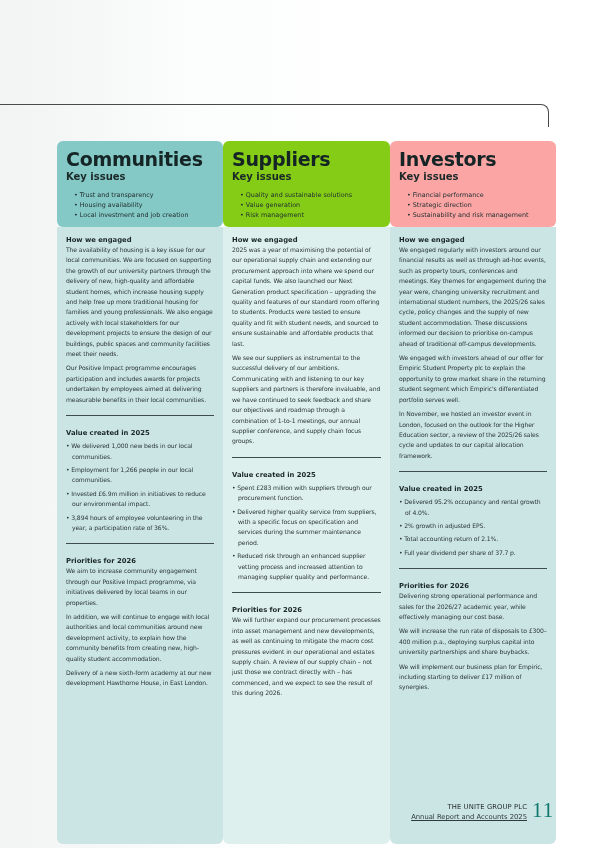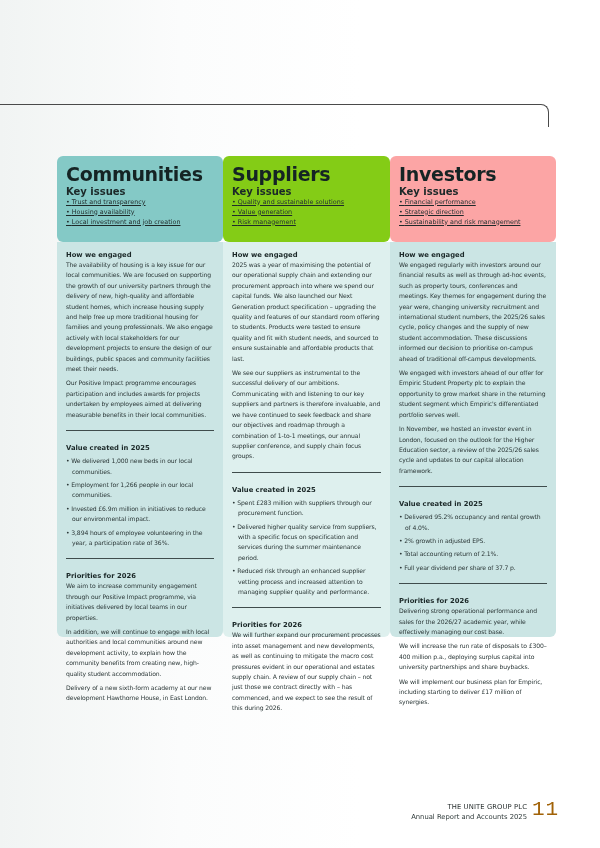--- a/index.html
+++ b/index.html
@@ -12,21 +12,21 @@
   .page-bg {
     position:absolute; left:0; top:0; width:600px; height:848px;
     background:linear-gradient(90deg,#f1f4f3 0%, #fbfcfc 30%, #ffffff 60%);
   }
   .top-rule {
     position:absolute; left:0; top:104px; width:548px; height:8px;
     border-top:1.5px solid #4a4a4a; border-right:1.5px solid #4a4a4a;
     border-top-right-radius:8px; height:22px;
   }
   .panel {
-    position:absolute; top:156px; height:481px; box-sizing:border-box;
+    position:absolute; top:141px; height:703px; box-sizing:border-box;
   }
   .panel .head {
     position:absolute; left:0; top:0; right:0; height:86px;
     border-radius:6px; padding:6px 9px 0 9px; box-sizing:border-box;
   }
   .panel .body {
     position:absolute; left:0; top:86px; right:0; bottom:0;
     border-radius:0 0 6px 6px; padding:8px 9px 8px 9px; box-sizing:border-box;
   }
   #communities { left:57px; width:166px; }
@@ -37,41 +37,41 @@
   #suppliers .head { background:#84cc16; }
   #suppliers .body { background:#def0ee; }
   #investors .head { background:#fca5a5; }
   #investors .body { background:#cbe5e4; }
 
   h2.title {
     margin:0; font-family:"DejaVu Sans", sans-serif; font-weight:bold;
     font-size:19px; letter-spacing:-0.3px; color:#152424; line-height:24px;
   }
   .key-label { font-size:10px; font-weight:bold; margin-top:2px; line-height:8.5px; color:#1b2828; }
-  .key-list { list-style:none; margin:0; padding:0;text-decoration:underline; }
+  .key-list { list-style:none; margin:8px; padding:0; }
   .key-list li { font-size:6.4px; line-height:10px; color:#233030; }
   .key-list li::before { content:"• "; }
 
   .sec-title { font-size:6.8px; font-weight:bold; line-height:10px; color:#1b2828; margin:0; }
   .para { font-size:6.1px; line-height:10.4px; color:#2b3737; margin:0 0 4px 0; letter-spacing:-0.12px; }
   .rule { border-top:1.3px solid #3f4c4c; margin:10px 0 12px 0; }
   .vlist { list-style:none; margin:3px 0 0 0; padding:0; }
   .vlist li { font-size:6.1px; line-height:10.4px; color:#2b3737; padding-left:6px; text-indent:-6px; margin-bottom:3px; letter-spacing:-0.12px; }
   .vlist li::before { content:"• "; }
 
   .footer-company {
     position:absolute; right:73px; top:803px; font-size:6.8px; font-weight:normal;
     color:#1f2626; text-align:right; letter-spacing:0.1px;
   }
   .footer-report {
-    position:absolute; right:73px; top:813px; font-size:6.8px; color:#2f3a3a; text-align:right;
+    position:absolute; right:73px; top:813px; font-size:6.8px; color:#2f3a3a; text-align:right;text-decoration:underline;
   }
   .page-num {
-    position:absolute; left:532px; top:798px; font-size:21px; color:#a16207;
-    font-family:Liberation Mono, monospace; font-weight:normal; letter-spacing:1px;
+    position:absolute; left:532px; top:798px; font-size:21px; color:#0f766e;
+    font-family:Liberation Serif, serif; font-weight:normal; letter-spacing:1px;
   }
 </style>
 </head>
 <body>
 
 <div class="page-bg"></div>
 <div class="top-rule"></div>
 
 <section class="panel" id="communities">
   <div class="head">

